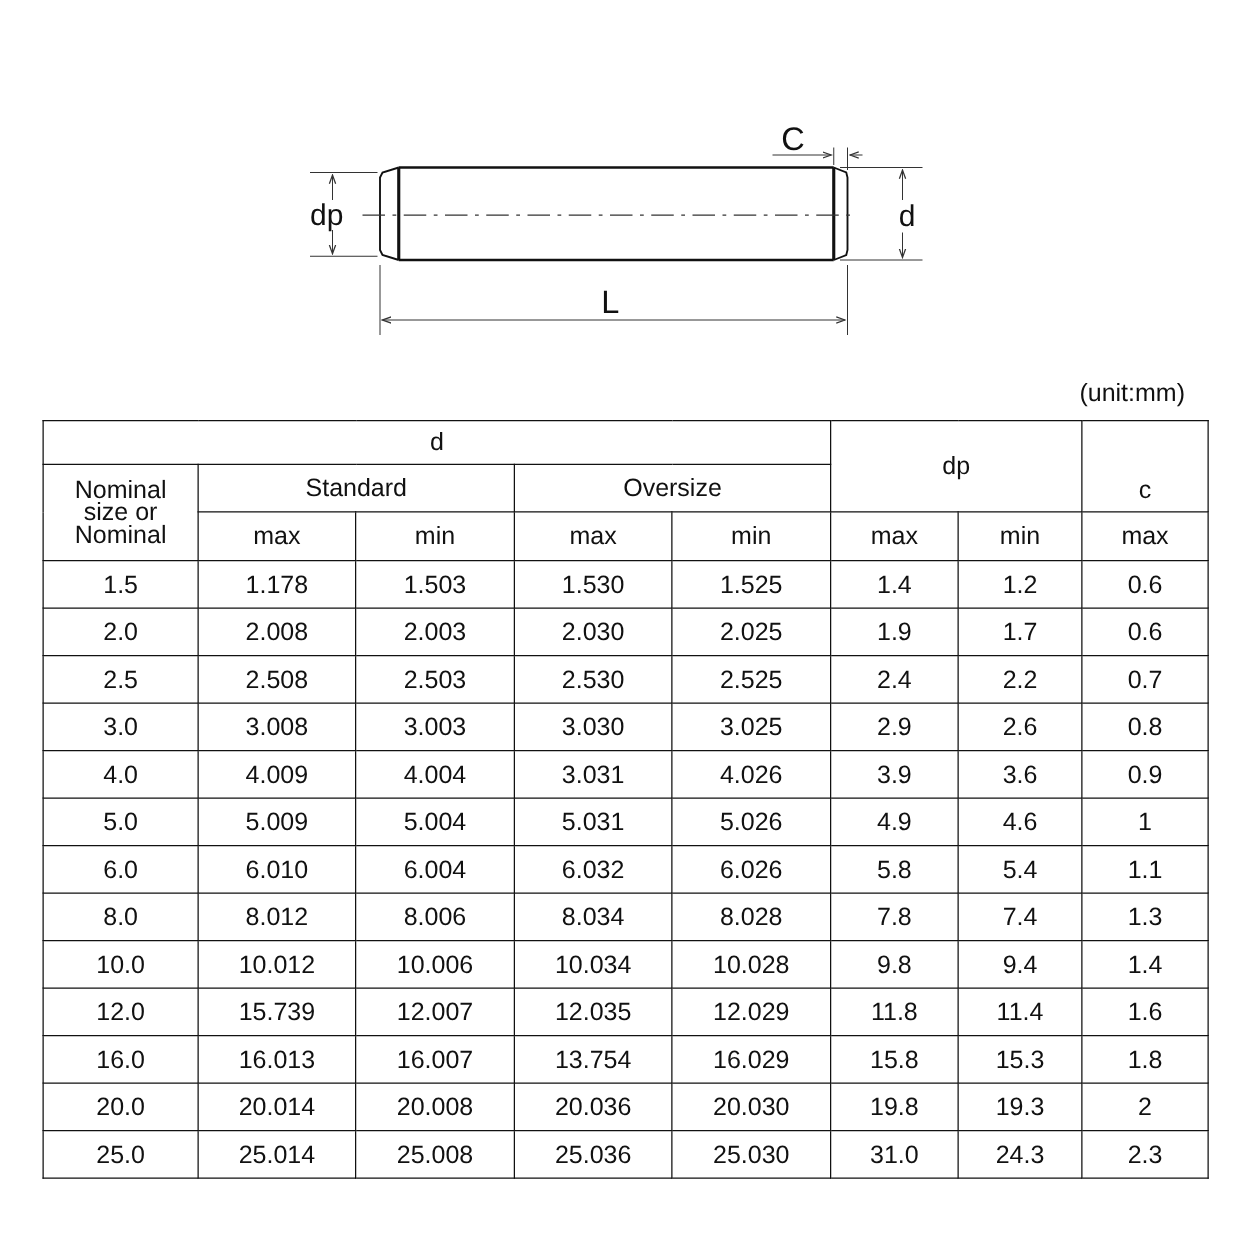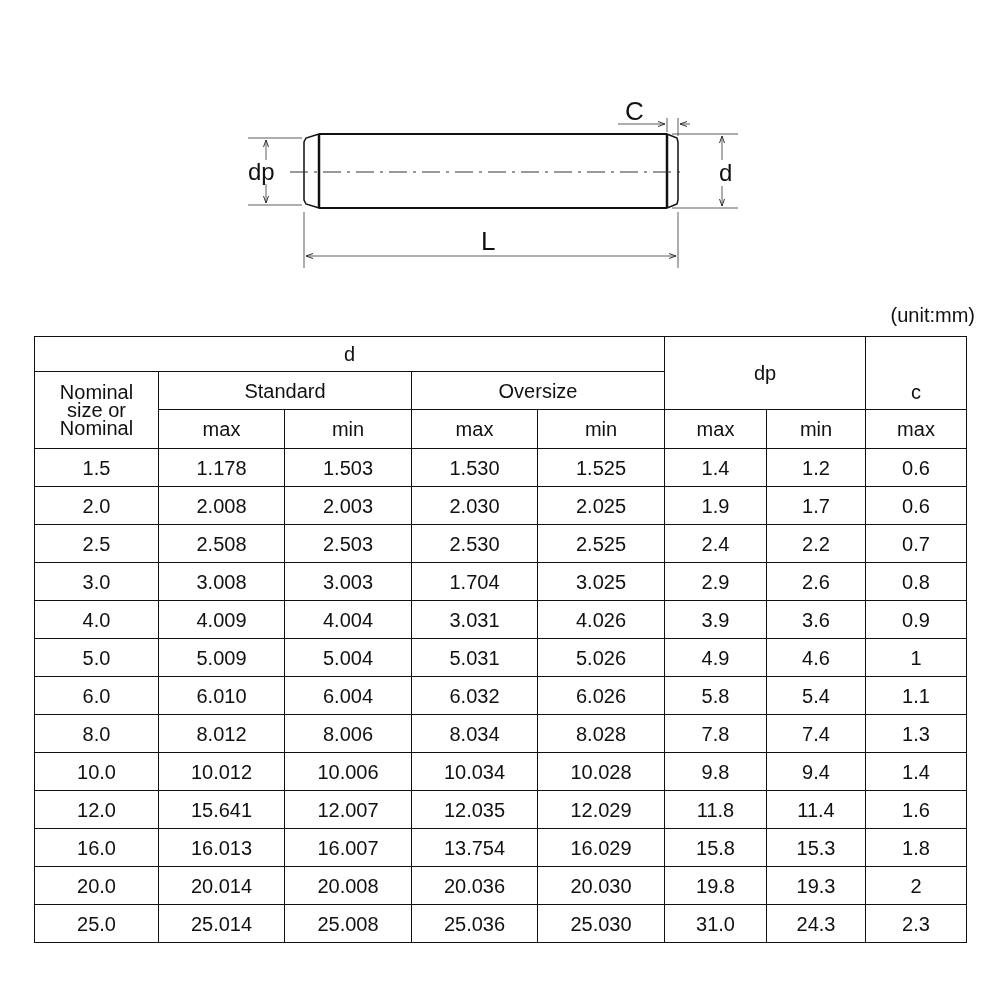--- a/index.html
+++ b/index.html
@@ -1,19 +1,19 @@
 <!DOCTYPE html>
 <html><head>
 <meta charset="utf-8">
 <style>
   html, body { margin:0; padding:0; background:#ffffff; }
   body { width:1000px; height:1000px; position:relative; overflow:hidden;
          font-family:"Liberation Sans", sans-serif; color:#111; }
   .drawing { position:absolute; left:0; top:0; width:1000px; height:300px; }
-  .unit { position:absolute; right:25px; top:304px; font-size:20px; }
+  .unit { position:absolute; right:52px; top:304px; font-size:20px; }
   table.spec { position:absolute; left:34px; top:336px; border-collapse:collapse;
                table-layout:fixed; width:932px; }
   table.spec td { border:1.5px solid #111; text-align:center; vertical-align:middle;
                   font-size:20px; padding:0; line-height:22px; }
   .r-top td { height:34px; }
   .r-mid td { height:37px; }
   .r-sub td { height:38px;margin-left:40px; }
   .r-data td { height:37px; }
   .nominal { line-height:18px !important; font-size:20px; }
 </style>
@@ -131,21 +131,21 @@
         <td>2.530</td>
         <td>2.525</td>
         <td>2.4</td>
         <td>2.2</td>
         <td>0.7</td>
       </tr>
       <tr class="r-data">
         <td>3.0</td>
         <td>3.008</td>
         <td>3.003</td>
-        <td>1.704</td>
+        <td>3.030</td>
         <td>3.025</td>
         <td>2.9</td>
         <td>2.6</td>
         <td>0.8</td>
       </tr>
       <tr class="r-data">
         <td>4.0</td>
         <td>4.009</td>
         <td>4.004</td>
         <td>3.031</td>
@@ -189,21 +189,21 @@
         <td>10.012</td>
         <td>10.006</td>
         <td>10.034</td>
         <td>10.028</td>
         <td>9.8</td>
         <td>9.4</td>
         <td>1.4</td>
       </tr>
       <tr class="r-data">
         <td>12.0</td>
-        <td>15.641</td>
+        <td>15.739</td>
         <td>12.007</td>
         <td>12.035</td>
         <td>12.029</td>
         <td>11.8</td>
         <td>11.4</td>
         <td>1.6</td>
       </tr>
       <tr class="r-data">
         <td>16.0</td>
         <td>16.013</td>

